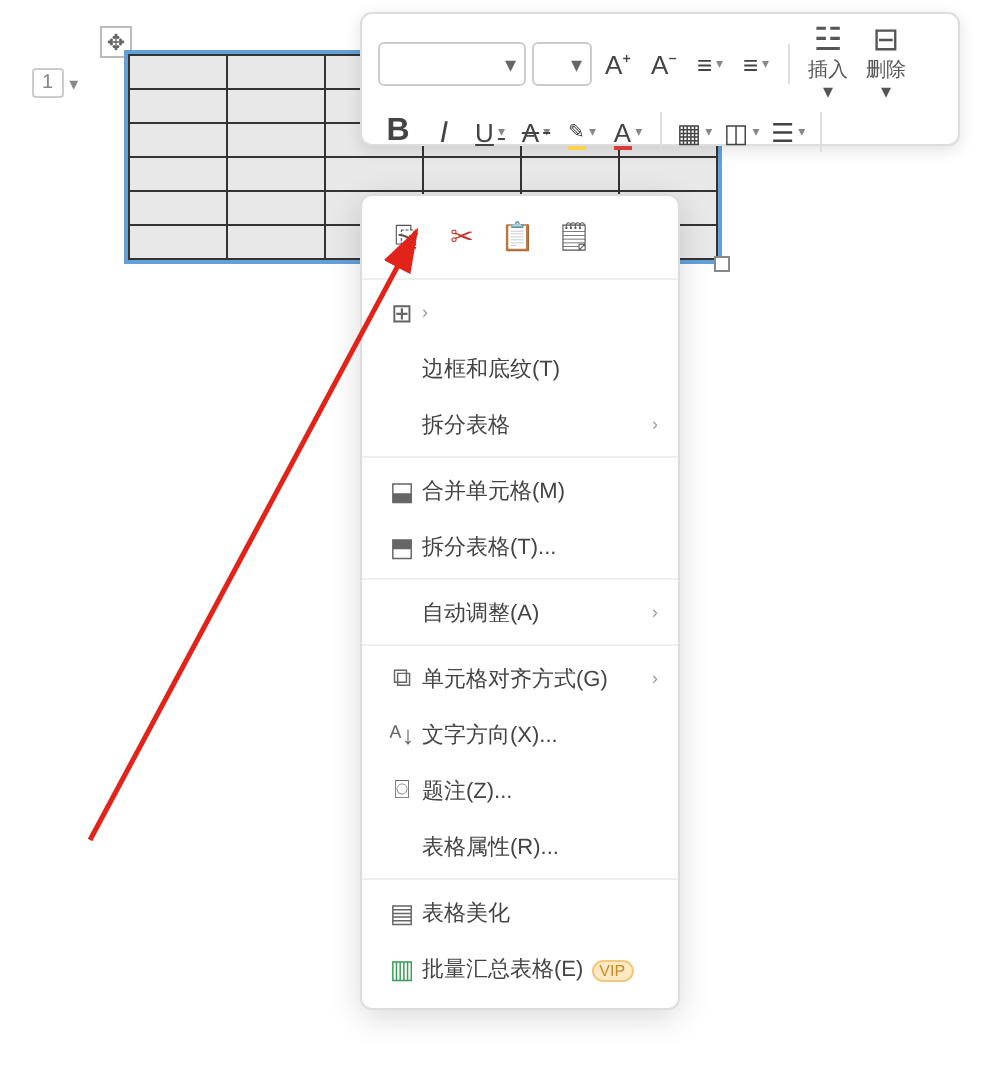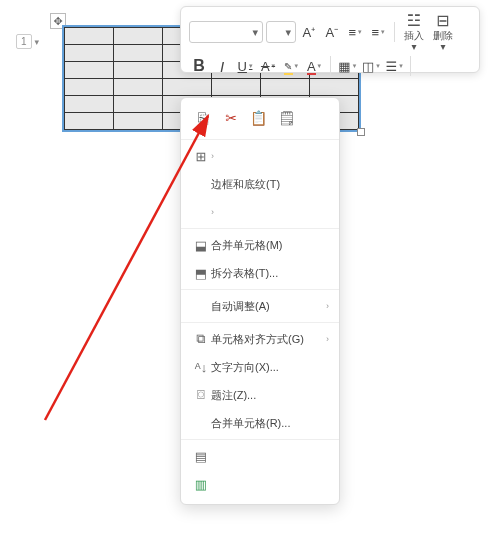--- a/index.html
+++ b/index.html
@@ -180,20 +180,21 @@
   <div class="ctx-item">
       <span class="mic">⊞</span>
       <span class="arr">›</span>
     </div>
   <div class="ctx-item">
       <span class="mic"></span>
       <span class="lbl">边框和底纹(T)</span>
     </div>
   <div class="ctx-item">
       <span class="mic"></span>
+      <span class="lbl">拆分表格</span>
       <span class="arr">›</span>
     </div>
   <div class="ctx-sep"></div>
   <div class="ctx-item">
       <span class="mic">⬓</span>
       <span class="lbl">合并单元格(M)</span>
     </div>
   <div class="ctx-item">
       <span class="mic">⬒</span>
       <span class="lbl">拆分表格(T)...</span>
@@ -213,28 +214,30 @@
   <div class="ctx-item">
       <span class="mic">ᴬ↓</span>
       <span class="lbl">文字方向(X)...</span>
     </div>
   <div class="ctx-item">
       <span class="mic">⌼</span>
       <span class="lbl">题注(Z)...</span>
     </div>
   <div class="ctx-item">
       <span class="mic"></span>
-      <span class="lbl">合并单元格(R)...</span>
+      <span class="lbl">表格属性(R)...</span>
     </div>
   <div class="ctx-sep"></div>
   <div class="ctx-item">
       <span class="mic">▤</span>
+      <span class="lbl">表格美化</span>
     </div>
   <div class="ctx-item">
       <span class="mic" style="color:#3a9b58">▥</span>
+      <span class="lbl"><span>批量汇总表格(E)</span><span class="vip">VIP</span></span>
     </div>
 </div>
 
 <svg class="arrow-svg" width="500" height="543">
   <defs>
       <marker id="ah" markerWidth="10" markerHeight="10" refX="8" refY="3" orient="auto">
         <path d="M0,0 L9,3 L0,6 Z" fill="#e2231a"></path>
       </marker>
     </defs>
   <line x1="45" y1="420" x2="208" y2="116" stroke="#e2231a" stroke-width="2.5" marker-end="url(#ah)"></line>

